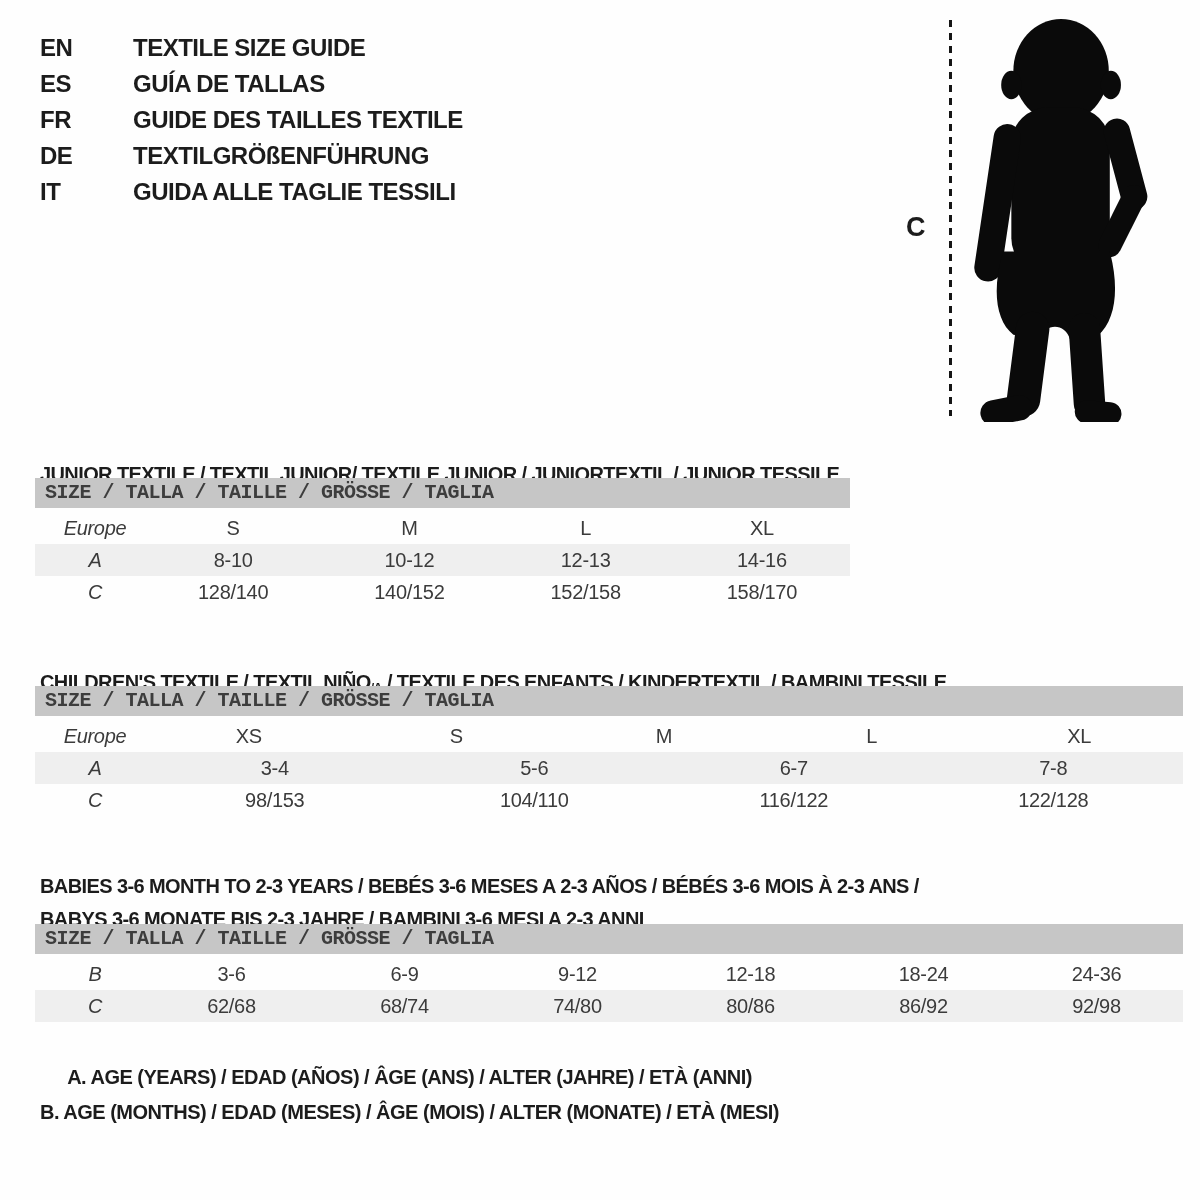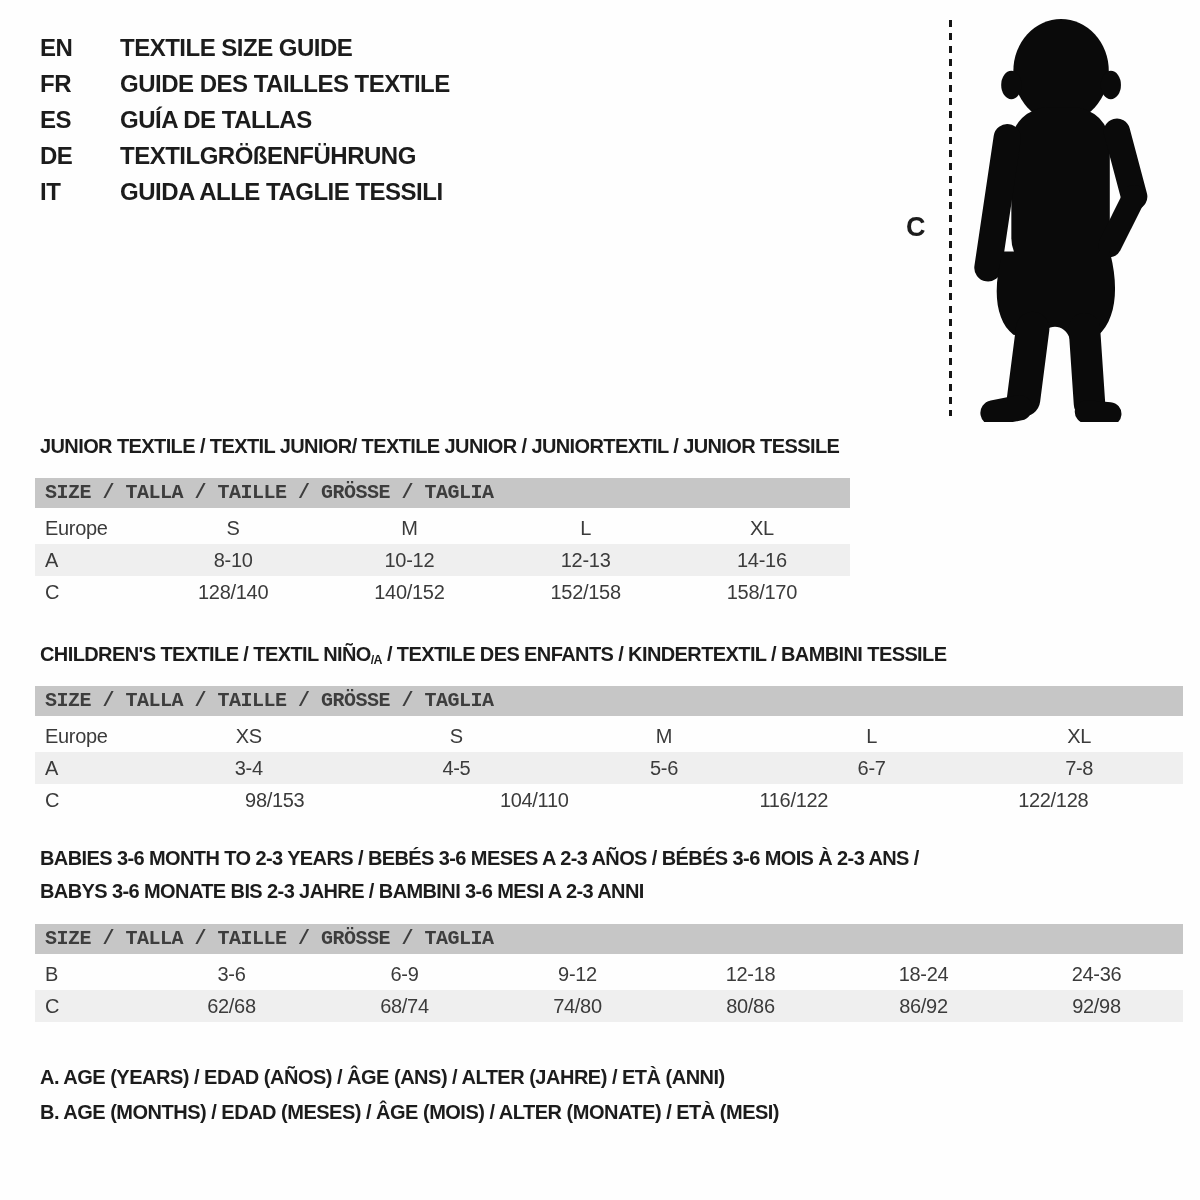--- a/index.html
+++ b/index.html
@@ -6,72 +6,72 @@
   body{
     width:1200px;height:1200px;position:relative;
     background:#fefefe;color:#1c1c1c;
     font-family:"Liberation Sans", sans-serif;
     overflow:hidden;
   }
   .abs{position:absolute;}
 
   
   .lang-block{left:40px;top:30px;}
-  .lang-row{display:flex;line-height:36px;font-weight:700;font-size:24px;letter-spacing:-0.5px;}
+  .lang-row{display:flex;line-height:36px;font-weight:700;font-size:24px;letter-spacing:-0.5px;gap:13px;}
   .lang-code{width:80px;}
 
   
   .measure-line{
     left:949px;top:20px;width:3px;height:396px;
     background:repeating-linear-gradient(to bottom,#151515 0 7px,transparent 7px 13px);
   }
   .figure-c{left:906px;top:212px;font-size:27px;font-weight:700;letter-spacing:-0.5px;}
   .baby-svg{left:962px;top:16px;}
 
   
-  .section-title{font-weight:700;font-size:20px;letter-spacing:-0.6px;white-space:nowrap;}
+  .section-title{font-weight:700;font-size:20px;letter-spacing:-0.6px;white-space:nowrap;margin-top:28px;}
   .title-line{line-height:33px;}
   .subscript{font-size:0.62em;position:relative;top:0.28em;}
 
   
   .size-table{left:35px;}
   .band{
     height:30px;line-height:30px;background:#c6c6c6;color:#3d3d3d;
     font-weight:700;font-size:20px;letter-spacing:-0.5px;padding-left:10px;
     box-sizing:border-box;
     font-family:Liberation Mono, monospace;
   }
   .rows{margin-top:4px;}
   .trow{display:flex;height:32px;line-height:32px;font-size:20px;color:#3b3b3b;letter-spacing:-0.3px;}
   .trow.shaded{background:#efefef;}
   .trow .cell{flex:1;text-align:center;}
-  .trow .cell.label{flex:0 0 110px;text-align:left;padding-left:10px;box-sizing:border-box;}
+  .trow .cell.label{flex:0 0 110px;text-align:center;padding-left:10px;box-sizing:border-box;font-style:italic;}
 
   
   .legend{left:40px;top:1060px;}
-  .legend-line{line-height:35px;font-weight:700;font-size:20px;letter-spacing:-0.5px;white-space:nowrap;}
+  .legend-line{line-height:35px;font-weight:700;font-size:20px;letter-spacing:-0.5px;white-space:nowrap;text-align:center;}
 
   .w-junior{width:815px;}
   .w-full{width:1148px;}
 </style>
 </head>
 <body>
 
 <div class="abs lang-block">
   <div class="lang-row">
     <span class="lang-code">EN</span>
     <span>TEXTILE SIZE GUIDE</span>
   </div>
   <div class="lang-row">
+    <span class="lang-code">ES</span>
+    <span>GUÍA DE TALLAS</span>
+  </div>
+  <div class="lang-row">
     <span class="lang-code">FR</span>
     <span>GUIDE DES TAILLES TEXTILE</span>
-  </div>
-  <div class="lang-row">
-    <span class="lang-code">ES</span>
-    <span>GUÍA DE TALLAS</span>
   </div>
   <div class="lang-row">
     <span class="lang-code">DE</span>
     <span>TEXTILGRÖßENFÜHRUNG</span>
   </div>
   <div class="lang-row">
     <span class="lang-code">IT</span>
     <span>GUIDA ALLE TAGLIE TESSILI</span>
   </div>
 </div>
@@ -142,21 +142,20 @@
         <div class="cell label">Europe</div>
         <div class="cell">XS</div>
         <div class="cell">S</div>
         <div class="cell">M</div>
         <div class="cell">L</div>
         <div class="cell">XL</div>
       </div>
       <div class="trow shaded">
         <div class="cell label">A</div>
         <div class="cell">3-4</div>
-        <div class="cell">4-5</div>
         <div class="cell">5-6</div>
         <div class="cell">6-7</div>
         <div class="cell">7-8</div>
       </div>
       <div class="trow">
         <div class="cell label">C</div>
         <div class="cell">98/153</div>
         <div class="cell">104/110</div>
         <div class="cell">116/122</div>
         <div class="cell">122/128</div>

